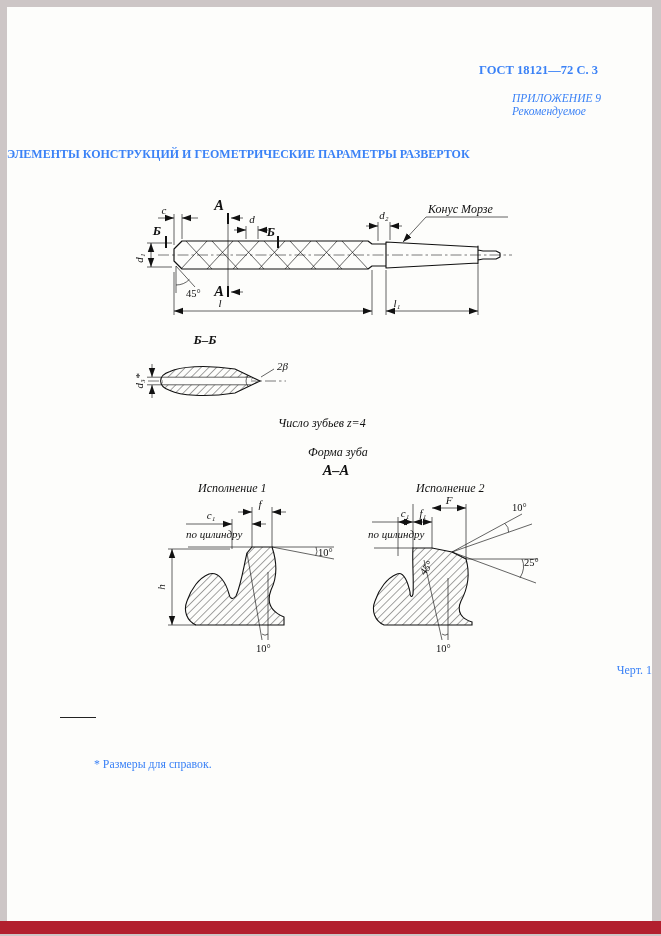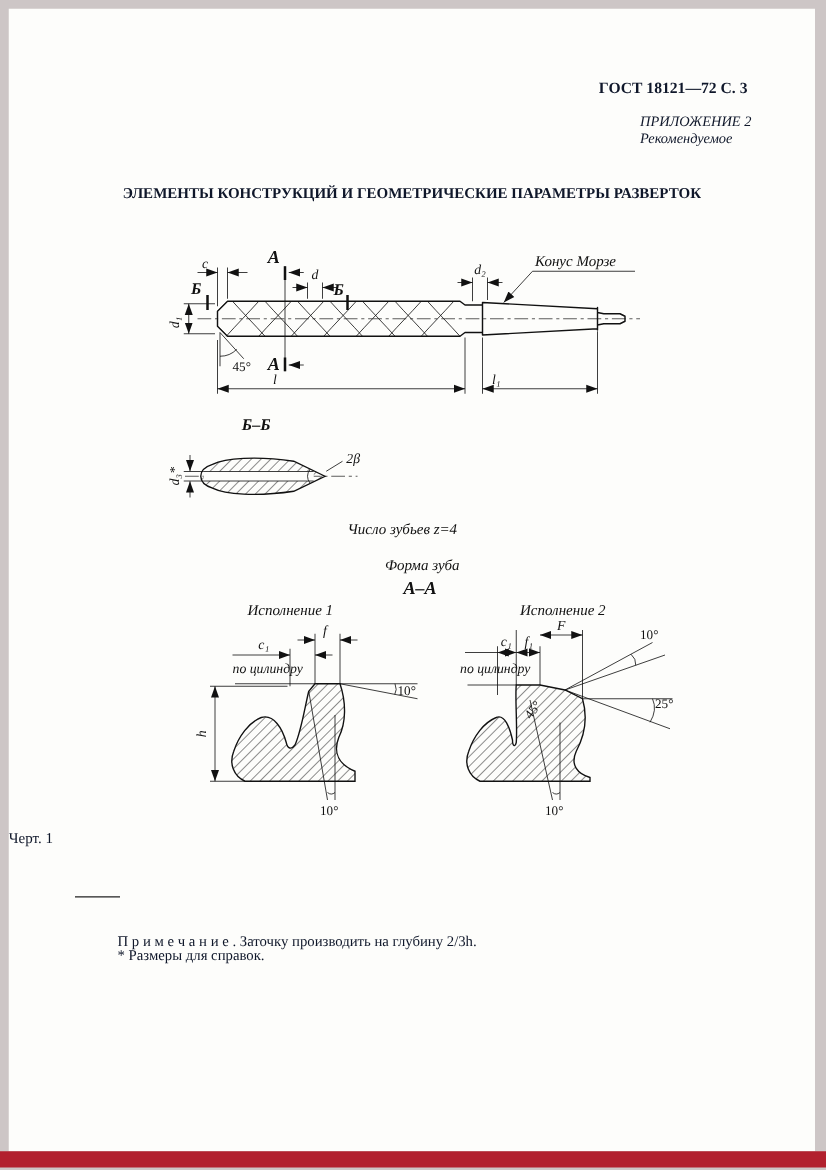--- a/index.html
+++ b/index.html
@@ -4,32 +4,32 @@
 <style>
   html,body{margin:0;padding:0;}
   body{
     width:661px;height:936px;
     background:#cdc6c6;
     font-family:"Liberation Serif","DejaVu Serif",serif;
     position:relative;overflow:hidden;
   }
   .page{
     position:absolute;left:7px;top:7px;right:9px;bottom:15px;
-    background:#fdfdfb;color:#0f172a;
+    background:#fdfdfb;color:#3b82f6;
   }
   .red-strip{
     position:absolute;left:0;right:0;bottom:2px;height:13px;
     background:#b2202e;
   }
   .abs{position:absolute;white-space:nowrap;}
   .doc-ref{top:56px;right:54px;font-weight:bold;font-size:12.5px;}
   .appendix{top:85px;left:505px;font-style:italic;font-size:11.5px;line-height:13px;}
-  .heading{top:140px;left:0;width:100%;text-align:center;font-weight:bold;font-size:12px;}
+  .heading{top:140px;left:0;width:100%;text-align:left;font-weight:bold;font-size:12px;}
   .para{top:169px;left:81px;font-size:11.8px;}
-  .figcap{top:656px;left:0;width:100%;text-align:left;font-size:12px;}
+  .figcap{top:656px;left:0;width:100%;text-align:right;font-size:12px;}
   .fnrule{top:710px;left:53px;width:36px;border-top:1.2px solid #222;height:0;}
   .footnote{top:714px;left:87px;font-size:11.8px;margin-top:36px;}
   .note{top:739px;left:87px;font-size:11.8px;}
 
   svg.drawing{position:absolute;left:0;top:0;}
   .ol{stroke:#111;stroke-width:1.15;fill:none;stroke-linejoin:round;stroke-linecap:round;}
   .thin{stroke:#111;stroke-width:0.65;fill:none;}
   .dim{stroke:#111;stroke-width:0.65;fill:none;}
   .cl{stroke:#111;stroke-width:0.55;fill:none;stroke-dasharray:11 3 2.5 3;}
   .thick{stroke:#111;stroke-width:2;fill:none;}
@@ -40,21 +40,21 @@
   .t-big{font:italic bold 14.5px "Liberation Serif",serif;fill:#111;}
 </style>
 </head>
 <body>
 
 <div class="page">
 
   <div class="abs doc-ref">ГОСТ 18121—72 С. 3</div>
 
   <div class="abs appendix">
-    <div>ПРИЛОЖЕНИЕ 2</div>
+    <div>ПРИЛОЖЕНИЕ 9</div>
     <div>Рекомендуемое</div>
   </div>
 
   <div class="abs heading">ЭЛЕМЕНТЫ КОНСТРУКЦИЙ И ГЕОМЕТРИЧЕСКИЕ ПАРАМЕТРЫ РАЗВЕРТОК</div>
 
 
   <svg class="drawing" width="645" height="914" viewBox="7 7 645 914" style="left:0;top:0;">
     <defs>
       <pattern id="hatch" patternUnits="userSpaceOnUse" width="5.5" height="5.5" patternTransform="rotate(45)">
         <line x1="0" y1="0" x2="0" y2="5.5" stroke="#1a1a1a" stroke-width="0.8"></line>
@@ -203,16 +203,15 @@
 
       <path class="thin" d="M448,578 V640 M424,560 L442,640 M442,634 Q445,636.5 448,634"></path>
       <text class="t-ang" x="436" y="652">10°</text>
     </g>
   </svg>
 
   <div class="abs figcap">Черт. 1</div>
 
   <div class="abs fnrule"></div>
   <div class="abs footnote">* Размеры для справок.</div>
-  <div class="abs note">П р и м е ч а н и е .  Заточку производить на глубину 2/3h.</div>
 </div>
 
 <div class="red-strip"></div>
 
 </body></html>

